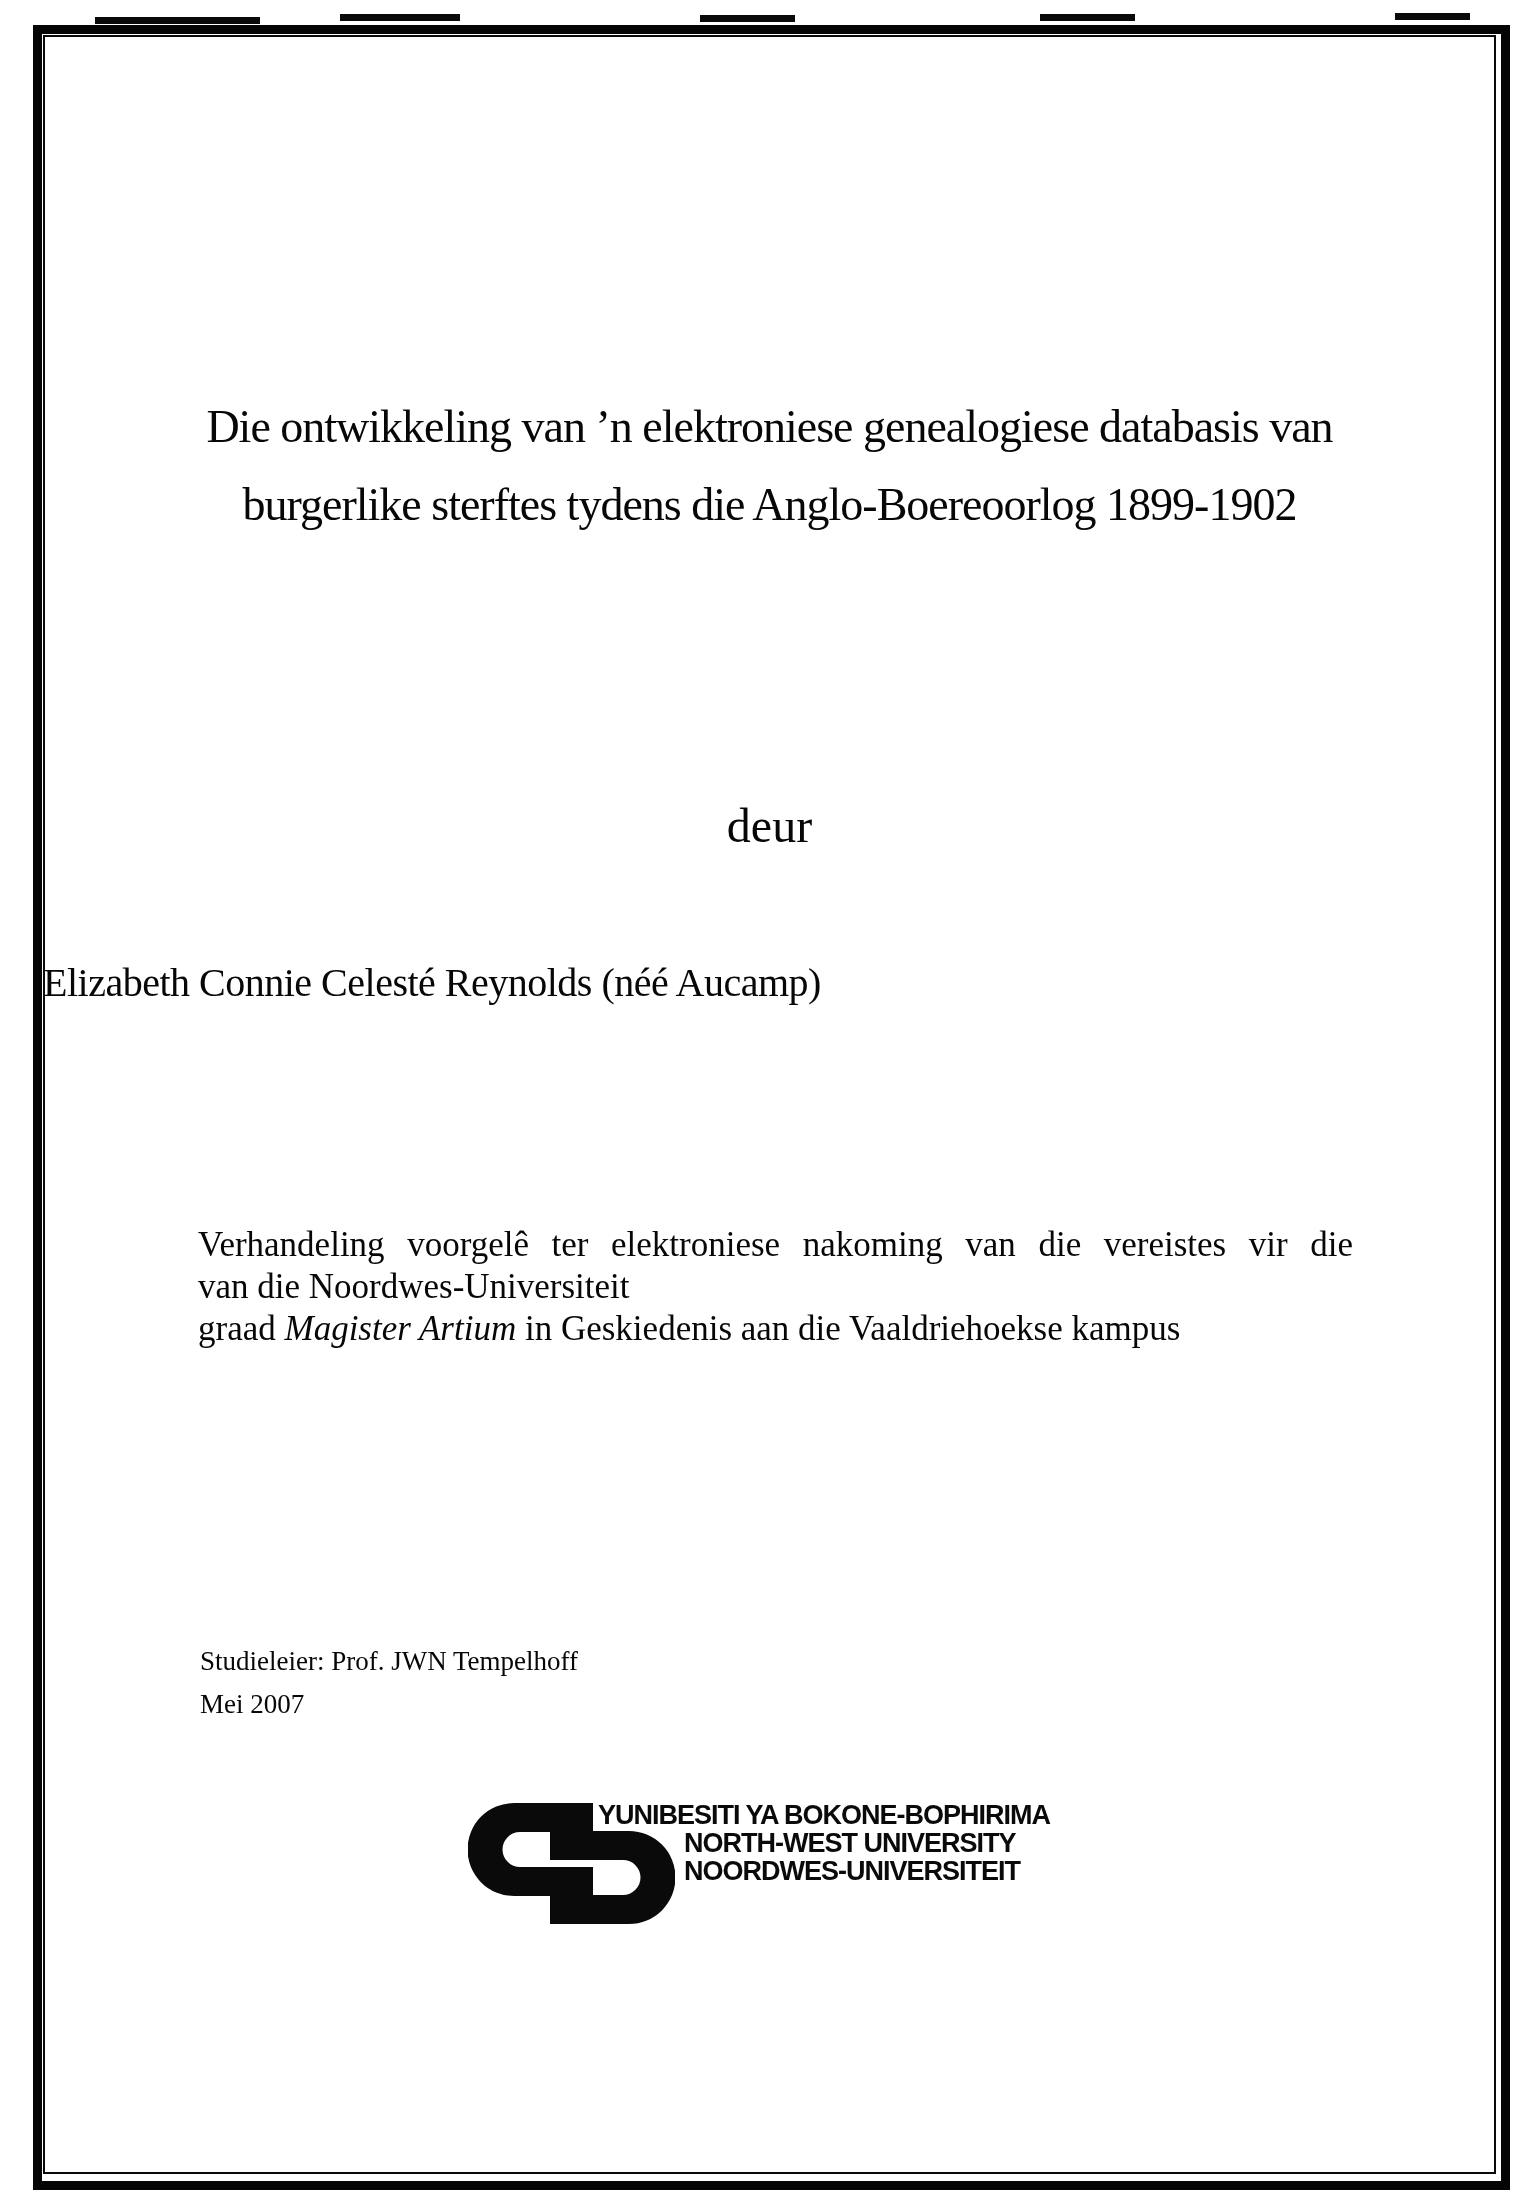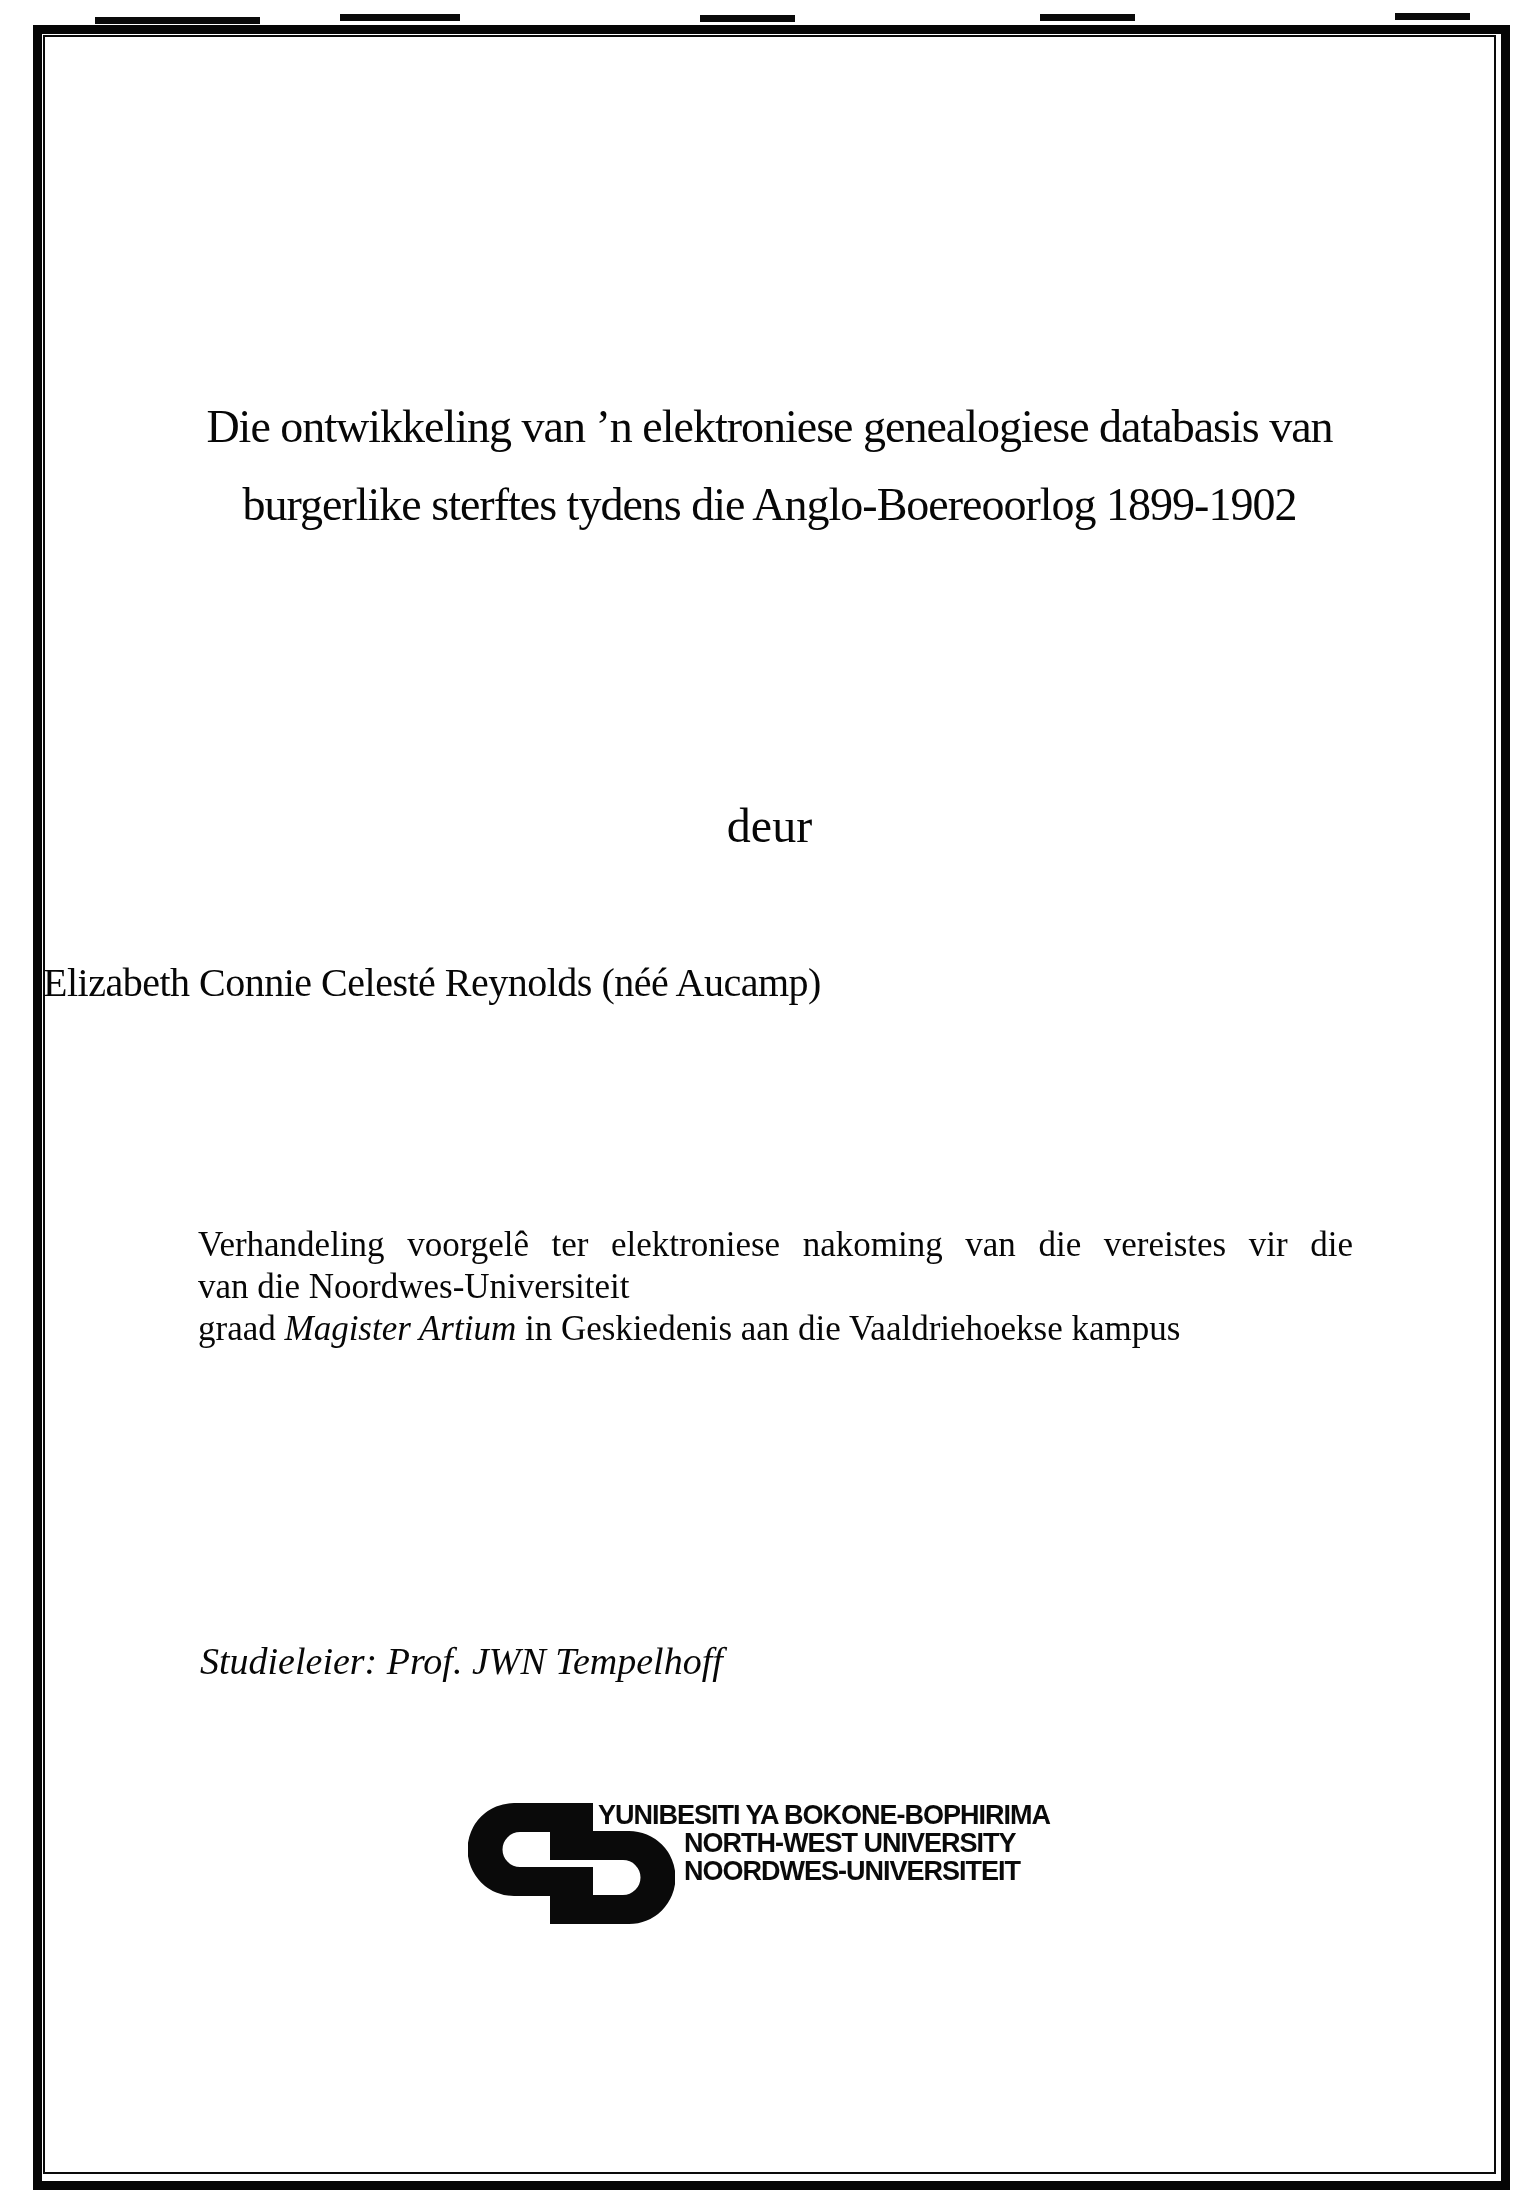--- a/index.html
+++ b/index.html
@@ -72,23 +72,22 @@
     font-size: 35px;
     line-height: 42px;
   }
   .statement .just {
     text-align: justify;
     text-align-last: justify;
   }
   .supervisor {
     position: absolute;
     left: 190px; top: 1640px;
-    font-size: 38px;
+    font-size: 27px;
     line-height: 43px;
-    font-style: italic;
   }
   .logo-mark {
     position: absolute;
     left: 458px; top: 1801px;
     width: 207px; height: 125px;
   }
   .logo-text {
     position: absolute;
     left: 588px; top: 1801px;
     font-family: "Liberation Sans", sans-serif;
@@ -127,20 +126,21 @@
   <div class="author">Elizabeth Connie Celesté Reynolds (néé Aucamp)</div>
 
   <div class="statement">
     <div class="just">Verhandeling voorgelê ter elektroniese nakoming van die vereistes vir die</div>
     <div>van die Noordwes-Universiteit</div>
     <div><span>graad </span><i>Magister Artium</i><span> in Geskiedenis aan die Vaaldriehoekse kampus</span></div>
   </div>
 
   <div class="supervisor">
     <div>Studieleier: Prof. JWN Tempelhoff</div>
+    <div>Mei 2007</div>
   </div>
 
   <div class="logo-mark">
     <svg width="207" height="125" viewBox="0 0 207 125" xmlns="http://www.w3.org/2000/svg" aria-hidden="true">
       <path d="M 125 2 L 46 2 A 46.5 46.5 0 0 0 46 95 L 125 95 L 125 66 L 52 66 A 17.5 17.5 0 0 1 52 31 L 125 31 Z" fill="#0a0a0a"></path>
       <path d="M 125 2 L 46 2 A 46.5 46.5 0 0 0 46 95 L 125 95 L 125 66 L 52 66 A 17.5 17.5 0 0 1 52 31 L 125 31 Z" fill="#0a0a0a" transform="rotate(180 103.5 62.5)"></path>
     </svg>
   </div>
 
   <div class="logo-text">

